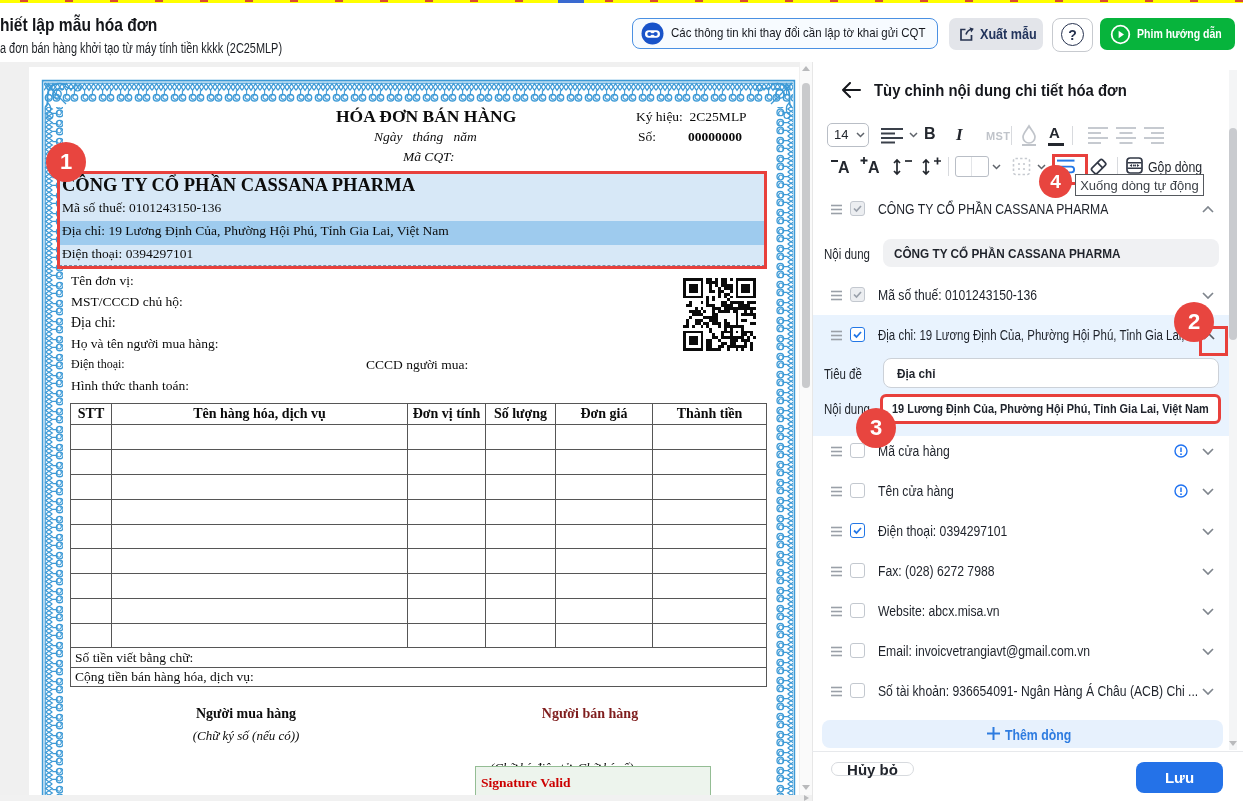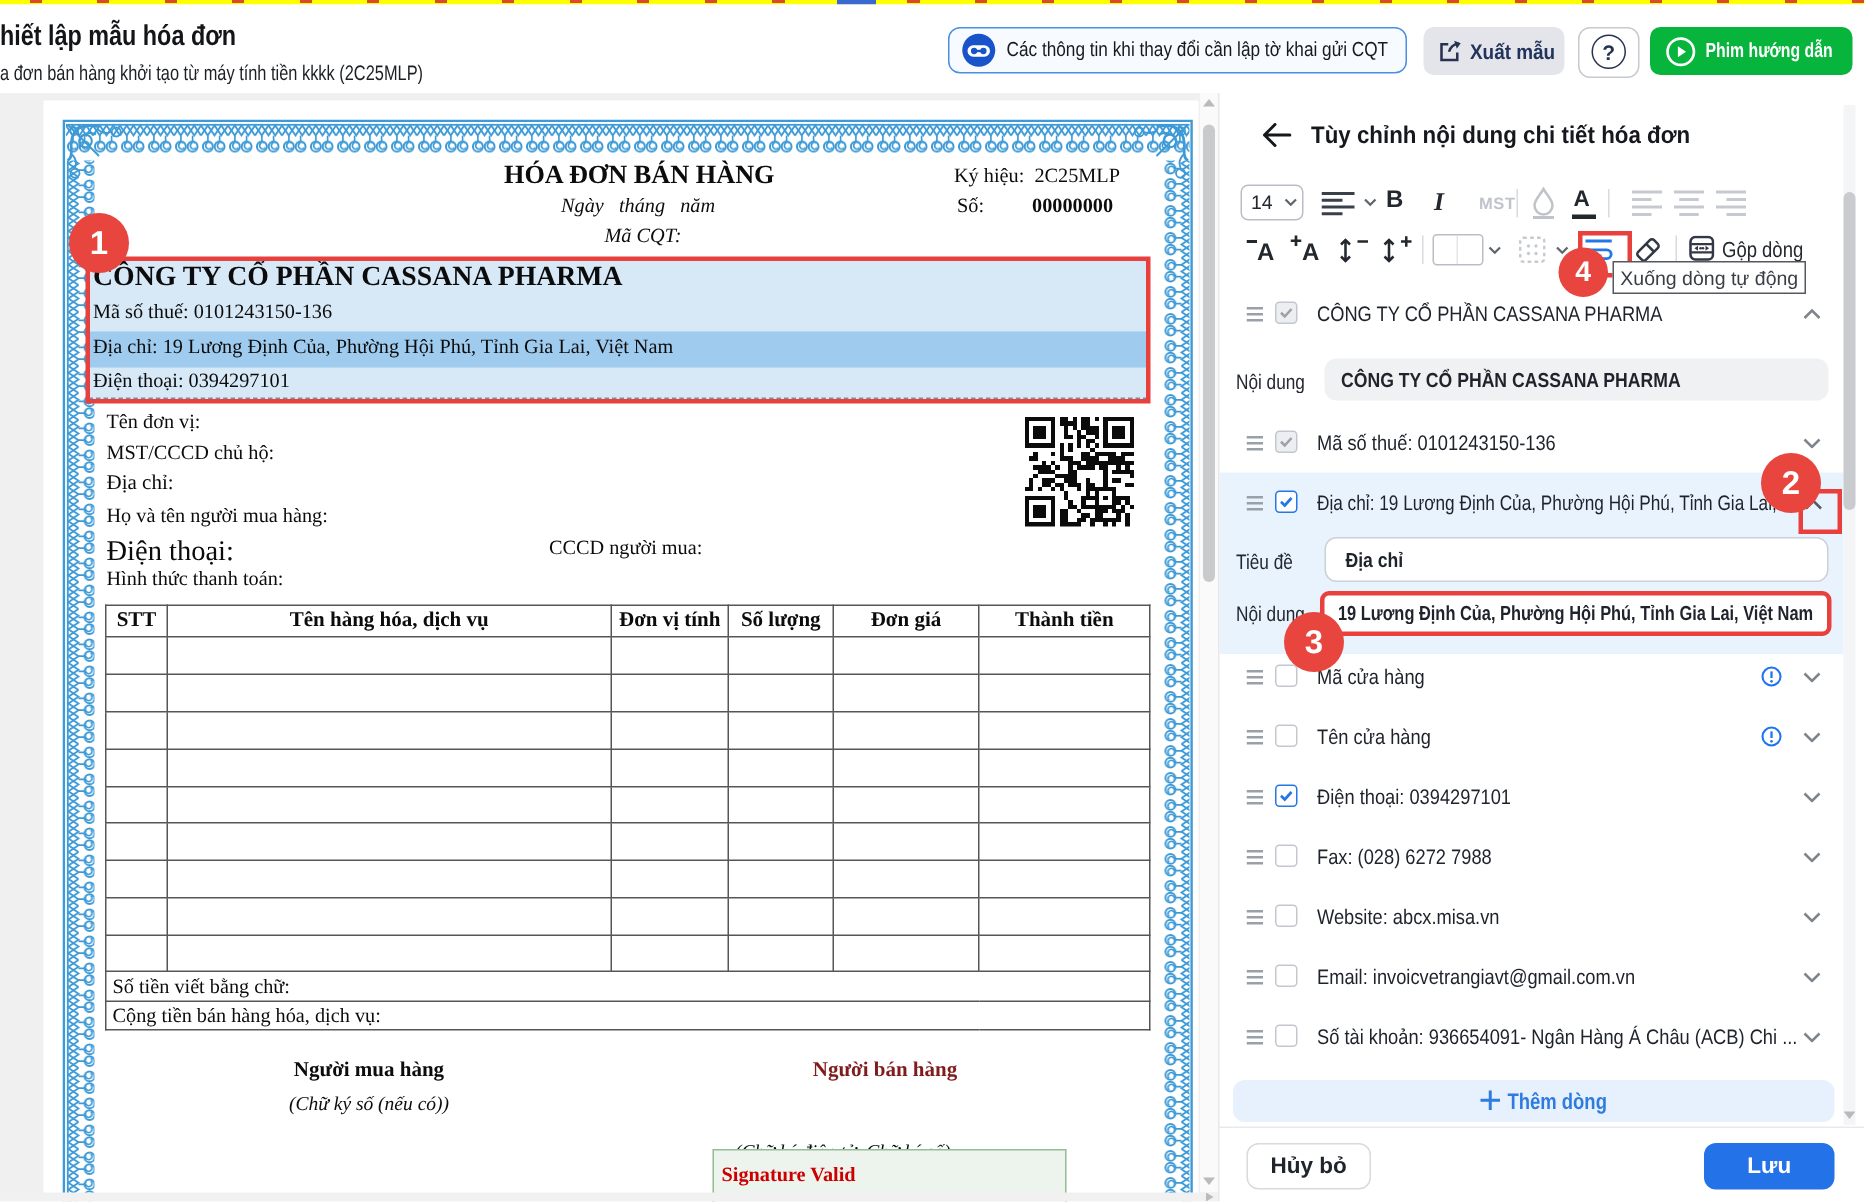--- a/index.html
+++ b/index.html
@@ -121,21 +121,21 @@
 <div class="abs ser" style="left:62px;top:175px;font-size:18.5px;font-weight:bold;color:#0c0c0c;white-space:nowrap;">CÔNG TY CỔ PHẦN CASSANA PHARMA</div>
 <div class="abs ser" style="left:62px;top:200px;font-size:13.5px;color:#0c0c0c;">Mã số thuế: 0101243150-136</div>
 <div class="abs ser" style="left:62px;top:223px;font-size:13.5px;color:#0c0c0c;">Địa chỉ: 19 Lương Định Của, Phường Hội Phú, Tỉnh Gia Lai, Việt Nam</div>
 <div class="abs ser" style="left:62px;top:246px;font-size:13.5px;color:#0c0c0c;">Điện thoại: 0394297101</div>
 <div class="badge" style="left:46px;top:142px;width:40px;height:40px;font-size:22px;">1</div>
 
 <div class="abs ser" style="left:71px;top:273px;font-size:13.5px;color:#0c0c0c;">Tên đơn vị:</div>
 <div class="abs ser" style="left:71px;top:294px;font-size:13.5px;color:#0c0c0c;">MST/CCCD chủ hộ:</div>
 <div class="abs ser" style="left:71px;top:315px;font-size:14px;color:#0c0c0c;">Địa chỉ:</div>
 <div class="abs ser" style="left:71px;top:336px;font-size:13.5px;color:#0c0c0c;">Họ và tên người mua hàng:</div>
-<div class="abs ser" style="left:71px;top:357px;font-size:19px;color:#0c0c0c;">Điện thoại:</div>
+<div class="abs ser" style="left:71px;top:357px;font-size:12px;color:#0c0c0c;">Điện thoại:</div>
 <div class="abs ser" style="left:366px;top:357px;font-size:13.5px;color:#0c0c0c;">CCCD người mua:</div>
 <div class="abs ser" style="left:71px;top:378px;font-size:13.5px;color:#0c0c0c;">Hình thức thanh toán:</div>
 
 <svg style="position:absolute;left:683px;top:278px" width="73" height="73" viewBox="0 0 25 25" shape-rendering="crispEdges">
     <path fill="#0b0b0b" d="M0 0h7v1h-7zM8 0h2v1h-2zM11 0h1v1h-1zM13 0h2v1h-2zM16 0h1v1h-1zM18 0h7v1h-7zM0 1h1v1h-1zM6 1h1v1h-1zM8 1h4v1h-4zM13 1h2v1h-2zM18 1h1v1h-1zM24 1h1v1h-1zM0 2h1v1h-1zM2 2h3v1h-3zM6 2h1v1h-1zM9 2h1v1h-1zM11 2h1v1h-1zM13 2h4v1h-4zM18 2h1v1h-1zM20 2h3v1h-3zM24 2h1v1h-1zM0 3h1v1h-1zM2 3h3v1h-3zM6 3h1v1h-1zM9 3h1v1h-1zM12 3h1v1h-1zM14 3h3v1h-3zM18 3h1v1h-1zM20 3h3v1h-3zM24 3h1v1h-1zM0 4h1v1h-1zM2 4h3v1h-3zM6 4h1v1h-1zM9 4h2v1h-2zM12 4h2v1h-2zM16 4h1v1h-1zM18 4h1v1h-1zM20 4h3v1h-3zM24 4h1v1h-1zM0 5h1v1h-1zM6 5h1v1h-1zM12 5h1v1h-1zM14 5h2v1h-2zM18 5h1v1h-1zM24 5h1v1h-1zM0 6h7v1h-7zM8 6h1v1h-1zM10 6h1v1h-1zM12 6h1v1h-1zM14 6h1v1h-1zM16 6h1v1h-1zM18 6h7v1h-7zM8 7h1v1h-1zM10 7h1v1h-1zM15 7h1v1h-1zM2 8h1v1h-1zM6 8h1v1h-1zM8 8h1v1h-1zM13 8h2v1h-2zM16 8h5v1h-5zM22 8h3v1h-3zM1 9h2v1h-2zM8 9h3v1h-3zM13 9h4v1h-4zM19 9h4v1h-4zM4 10h1v1h-1zM6 10h1v1h-1zM10 10h3v1h-3zM14 10h11v1h-11zM2 11h4v1h-4zM7 11h1v1h-1zM10 11h1v1h-1zM12 11h4v1h-4zM17 11h2v1h-2zM21 11h1v1h-1zM23 11h1v1h-1zM3 12h4v1h-4zM10 12h2v1h-2zM18 12h1v1h-1zM20 12h5v1h-5zM2 13h1v1h-1zM7 13h5v1h-5zM18 13h1v1h-1zM24 13h1v1h-1zM1 14h1v1h-1zM4 14h3v1h-3zM9 14h3v1h-3zM14 14h1v1h-1zM18 14h1v1h-1zM20 14h2v1h-2zM1 15h1v1h-1zM4 15h2v1h-2zM7 15h2v1h-2zM10 15h3v1h-3zM14 15h2v1h-2zM18 15h1v1h-1zM23 15h2v1h-2zM0 16h2v1h-2zM3 16h1v1h-1zM6 16h1v1h-1zM8 16h1v1h-1zM12 16h1v1h-1zM14 16h7v1h-7zM9 17h1v1h-1zM14 17h1v1h-1zM16 17h1v1h-1zM20 17h1v1h-1zM0 18h7v1h-7zM9 18h1v1h-1zM13 18h4v1h-4zM18 18h1v1h-1zM20 18h4v1h-4zM0 19h1v1h-1zM6 19h1v1h-1zM10 19h1v1h-1zM13 19h1v1h-1zM16 19h1v1h-1zM20 19h2v1h-2zM23 19h1v1h-1zM0 20h1v1h-1zM2 20h3v1h-3zM6 20h1v1h-1zM10 20h2v1h-2zM13 20h8v1h-8zM22 20h1v1h-1zM24 20h1v1h-1zM0 21h1v1h-1zM2 21h3v1h-3zM6 21h1v1h-1zM8 21h2v1h-2zM12 21h1v1h-1zM16 21h3v1h-3zM20 21h3v1h-3zM0 22h1v1h-1zM2 22h3v1h-3zM6 22h1v1h-1zM8 22h2v1h-2zM13 22h2v1h-2zM16 22h2v1h-2zM21 22h1v1h-1zM23 22h1v1h-1zM0 23h1v1h-1zM6 23h1v1h-1zM8 23h2v1h-2zM12 23h2v1h-2zM15 23h7v1h-7zM23 23h1v1h-1zM0 24h7v1h-7zM8 24h5v1h-5zM15 24h1v1h-1zM18 24h1v1h-1zM20 24h1v1h-1zM23 24h1v1h-1z"></path>
   </svg>
 
 <table class="abs ser" style="left:70px;top:403px;width:696px;border-collapse:collapse;table-layout:fixed;font-size:13.5px;color:#0c0c0c;" cellspacing="0">
   <colgroup>
       <col style="width:41px">
@@ -530,20 +530,20 @@
     <path d="M1,1 L6,6 L11,1" fill="none" stroke="#7f858d" stroke-width="1.7"></path>
   </svg>
 
 <div class="abs" style="left:822px;top:720px;width:401px;height:28px;background:#e7f1fd;border-radius:8px;"></div>
 <svg class="abs" style="left:986px;top:726px" width="15" height="15" viewBox="0 0 15 15">
     <path d="M7.5 1 V14 M1 7.5 H14" stroke="#2e7ce0" stroke-width="2"></path>
   </svg>
 <div class="abs" style="left:1005px;top:726px;font-size:15px;font-weight:bold;color:#2e7ce0;white-space:nowrap;transform:scaleX(.82);transform-origin:0 50%;">Thêm dòng</div>
 
 <div class="abs" style="left:812px;top:751px;width:431px;height:1px;background:#e7e9ec;"></div>
-<div class="abs" style="left:831px;top:762px;width:83px;height:31px;background:#fff;border:1px solid #d7dade;border-radius:8px;box-sizing:border-box;display:flex;align-items:center;justify-content:center;font-size:15px;font-weight:600;color:#20242c;">Hủy bỏ</div>
+<div class="abs" style="left:831px;top:762px;width:83px;height:14px;background:#fff;border:1px solid #d7dade;border-radius:8px;box-sizing:border-box;display:flex;align-items:center;justify-content:center;font-size:15px;font-weight:600;color:#20242c;">Hủy bỏ</div>
 <div class="abs" style="left:1136px;top:762px;width:87px;height:31px;background:#2472e8;border-radius:8px;display:flex;align-items:center;justify-content:center;font-size:15px;font-weight:600;color:#fff;">Lưu</div>
 
 <div class="abs" style="left:1229px;top:70px;width:8px;height:680px;background:#f4f5f6;"></div>
 <div class="abs" style="left:1229px;top:128px;width:8px;height:212px;background:#c9cbcf;border-radius:4px;"></div>
 <svg class="abs" style="left:1229px;top:740px" width="8" height="6">
     <path d="M0,1 L4,6 L8,1 Z" fill="#b9babc"></path>
   </svg>
 
 </body></html>

